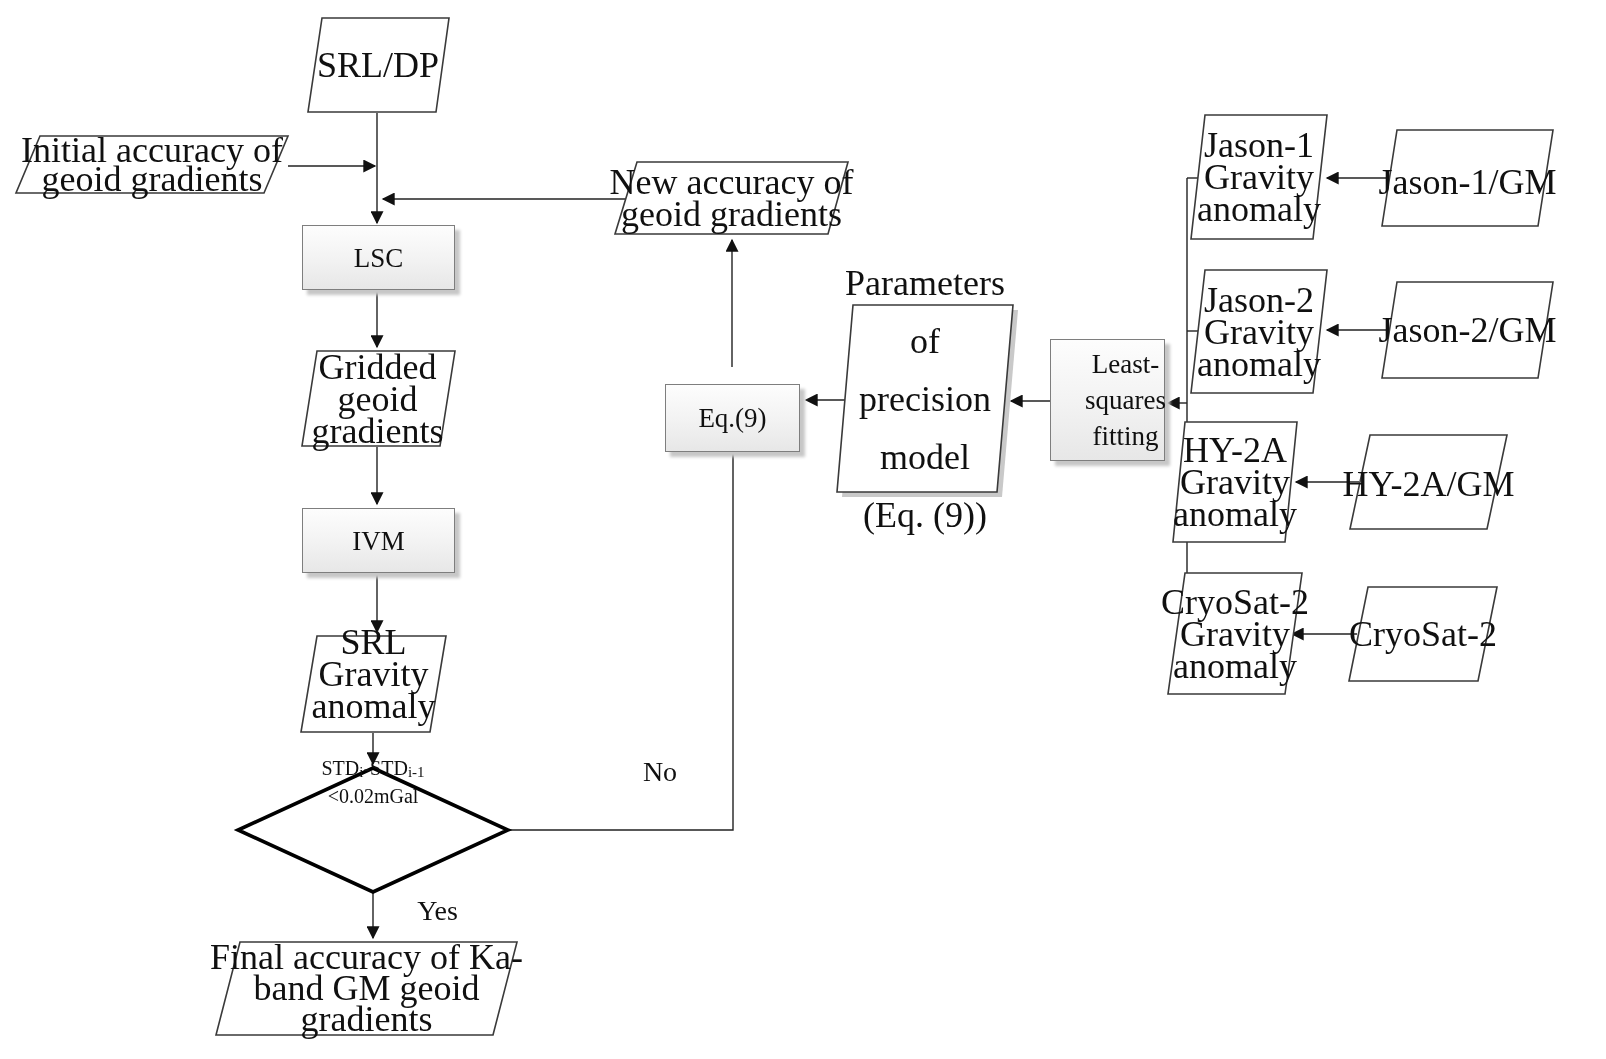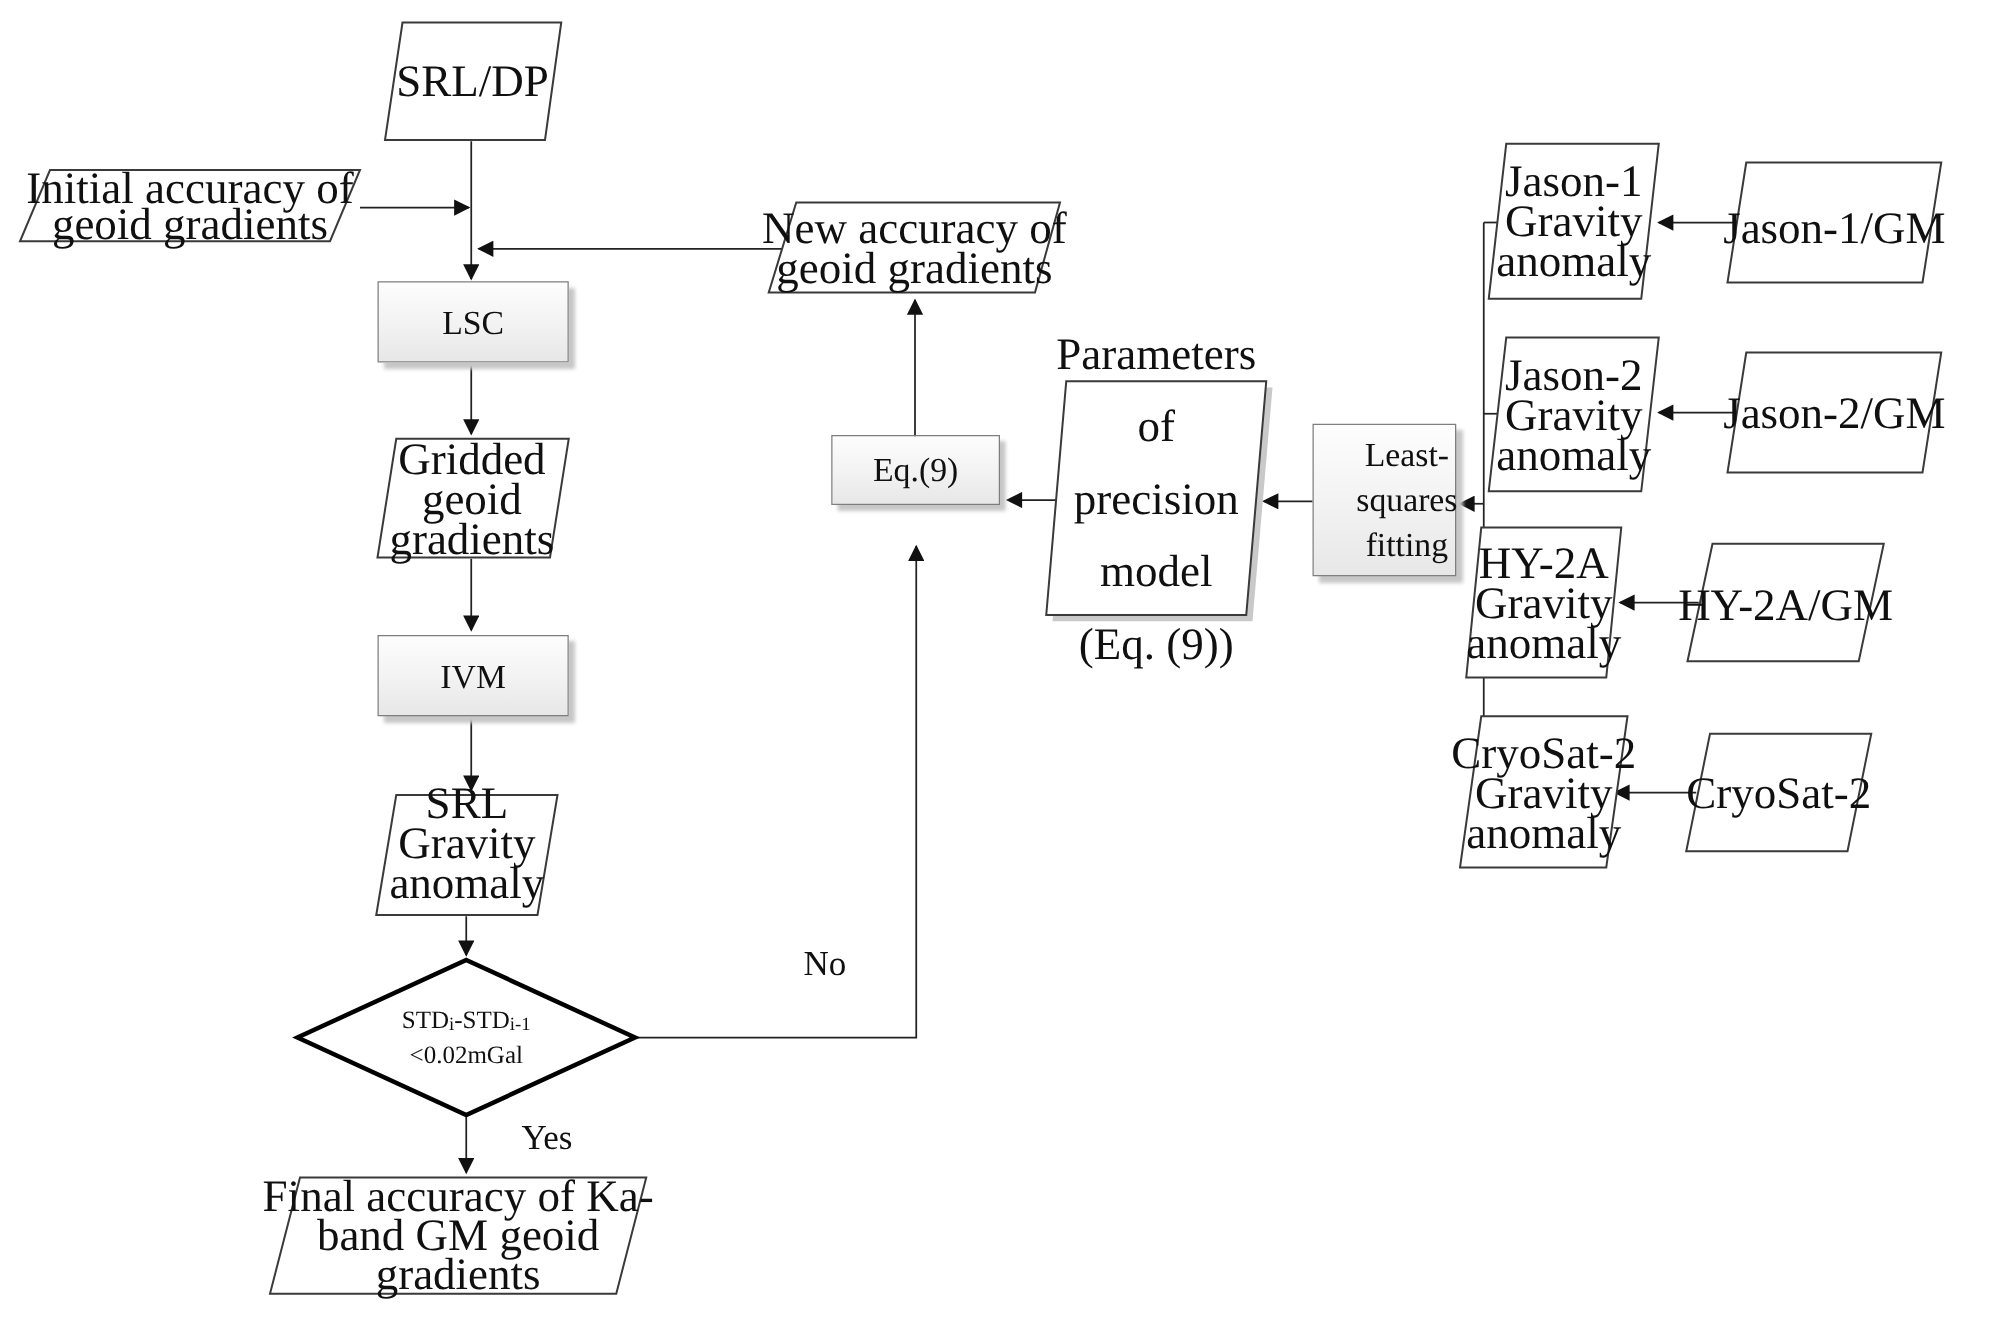--- a/index.html
+++ b/index.html
@@ -115,21 +115,21 @@
     <polygon class="shape" points="1185,573 1302,573 1285,694 1168,694"></polygon>
     <polygon class="shape" points="1368,587 1497,587 1478,681 1349,681"></polygon>
   </svg>
 
   <div class="proc" style="left:302px; top:508px; width:153px; height:65px;">
     <span>IVM</span>
   </div>
   <div class="proc" style="left:302px; top:225px; width:153px; height:65px;">
     <span>LSC</span>
   </div>
-  <div class="proc" style="left:665px; top:348px; width:135px; height:56px;">
+  <div class="proc" style="left:665px; top:384px; width:135px; height:68px;">
     <span>Eq.(9)</span>
   </div>
   <div class="proc small-lh" style="left:1050px; top:339px; width:115px; height:122px;padding-left:36px;">
     <span>Least-</span>
     <span>squares</span>
     <span>fitting</span>
   </div>
 
   <div class="txt" style="left:308px; top:18px; width:140px; height:94px;">
     <span>SRL/DP</span>
@@ -145,21 +145,21 @@
     <span>geoid</span>
     <span>gradients</span>
   </div>
 
   <div class="txt" style="left:301px; top:636px; width:145px; height:76px;">
     <span>SRL</span>
     <span>Gravity</span>
     <span>anomaly</span>
   </div>
 
-  <div class="txt decision-text" style="left:243px; top:798px; width:260px; height:64px;">
+  <div class="txt decision-text" style="left:243px; top:750px; width:260px; height:64px;">
     <span>
       <span>STD</span><span class="sub">i</span><span>-STD</span><span class="sub">i-1</span>
     </span>
     <span>&lt;0.02mGal</span>
   </div>
 
   <div class="txt lh31" style="left:216px; top:942px; width:301px; height:93px;">
     <span>Final accuracy of Ka-</span>
     <span>band GM geoid</span>
     <span>gradients</span>

